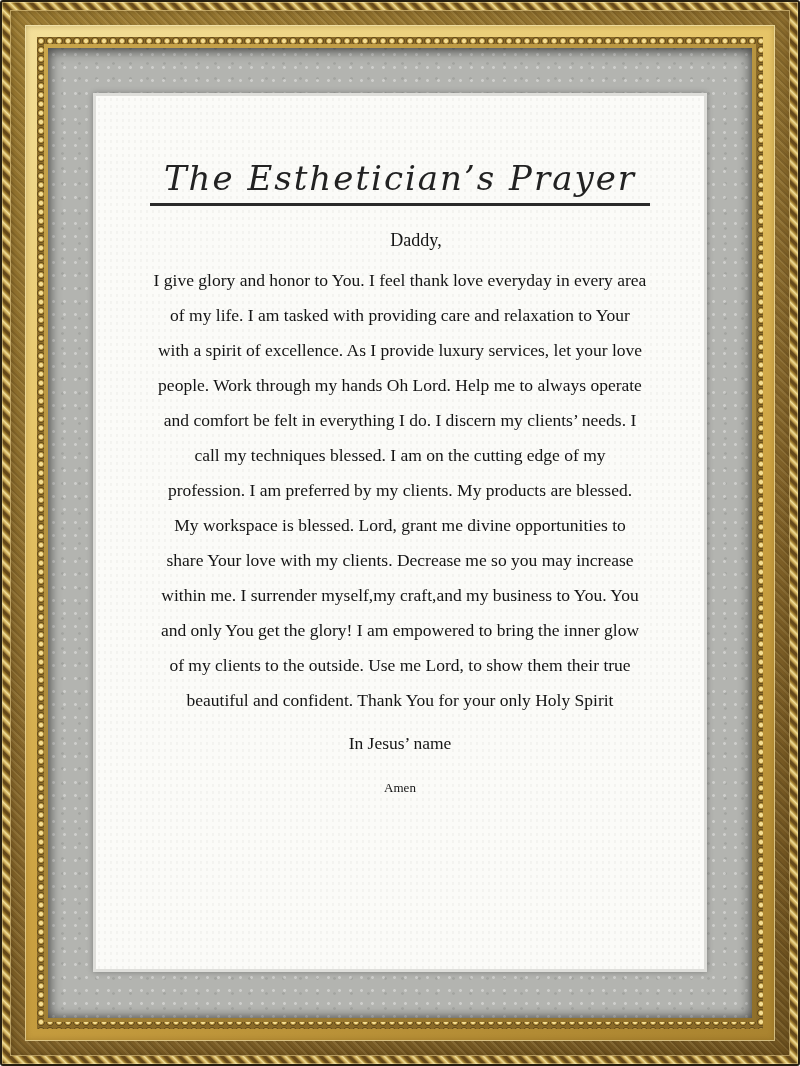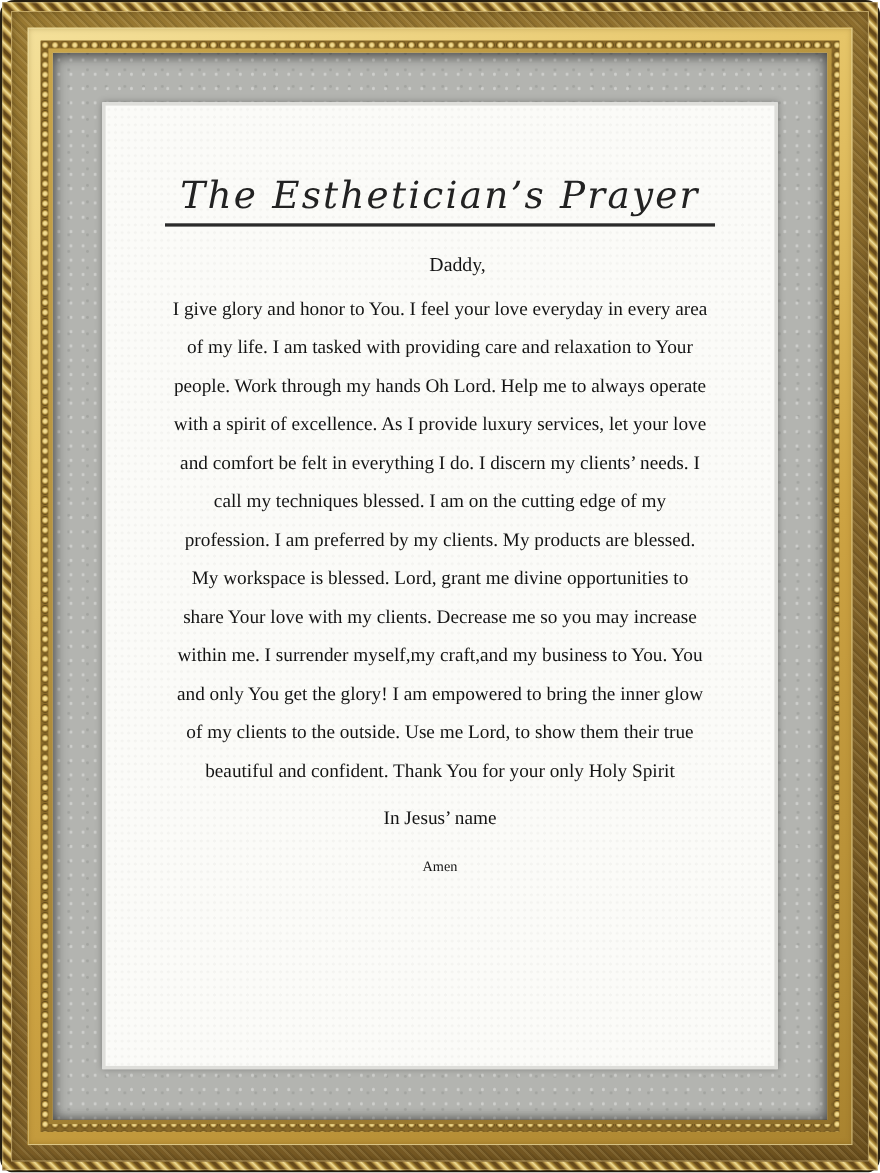--- a/index.html
+++ b/index.html
@@ -3,21 +3,21 @@
 <meta charset="utf-8">
 <style>
   * { box-sizing: border-box; margin: 0; padding: 0; }
   html, body { width: 800px; height: 1066px; background: #ffffff; overflow: hidden; }
 
   
   .frame-outer {
     width: 800px; height: 1066px;
     padding: 2px;
     background: #241d10;
-    border-radius: 13px;
+    border-radius: 3px;
   }
   .rope {
     width: 100%; height: 100%;
     padding: 8px;
     background: repeating-linear-gradient(45deg,
       #66491a 0px, #66491a 2px,
       #c8a652 4px, #f0dc96 6px,
       #a3812f 8px, #66491a 10px);
     box-shadow: inset 0 0 0 1px rgba(255,235,170,0.45);
   }
@@ -128,24 +128,24 @@
   <div class="rope">
     <div class="band-dark">
       <div class="band-bright">
         <div class="beads">
           <div class="band-inner">
             <div class="mat">
               <div class="paper">
                 <h1 class="title">The Esthetician’s Prayer</h1>
                 <div class="salutation">Daddy,</div>
                 <div class="prayer-body">
-                    <div class="body-line">I give glory and honor to You. I feel your love everyday in every area</div>
+                    <div class="body-line">I give glory and honor to You. I feel thank love everyday in every area</div>
                     <div class="body-line">of my life. I am tasked with providing care and relaxation to Your</div>
+                    <div class="body-line">with a spirit of excellence. As I provide luxury services, let your love</div>
                     <div class="body-line">people. Work through my hands Oh Lord. Help me to always operate</div>
-                    <div class="body-line">with a spirit of excellence. As I provide luxury services, let your love</div>
                     <div class="body-line">and comfort be felt in everything I do. I discern my clients’ needs. I</div>
                     <div class="body-line">call my techniques blessed. I am on the cutting edge of my</div>
                     <div class="body-line">profession. I am preferred by my clients. My products are blessed.</div>
                     <div class="body-line">My workspace is blessed. Lord, grant me divine opportunities to</div>
                     <div class="body-line">share Your love with my clients. Decrease me so you may increase</div>
                     <div class="body-line">within me. I surrender myself,my craft,and my business to You. You</div>
                     <div class="body-line">and only You get the glory! I am empowered to bring the inner glow</div>
                     <div class="body-line">of my clients to the outside. Use me Lord, to show them their true</div>
                     <div class="body-line">beautiful and confident. Thank You for your only Holy Spirit</div>
                   </div>

